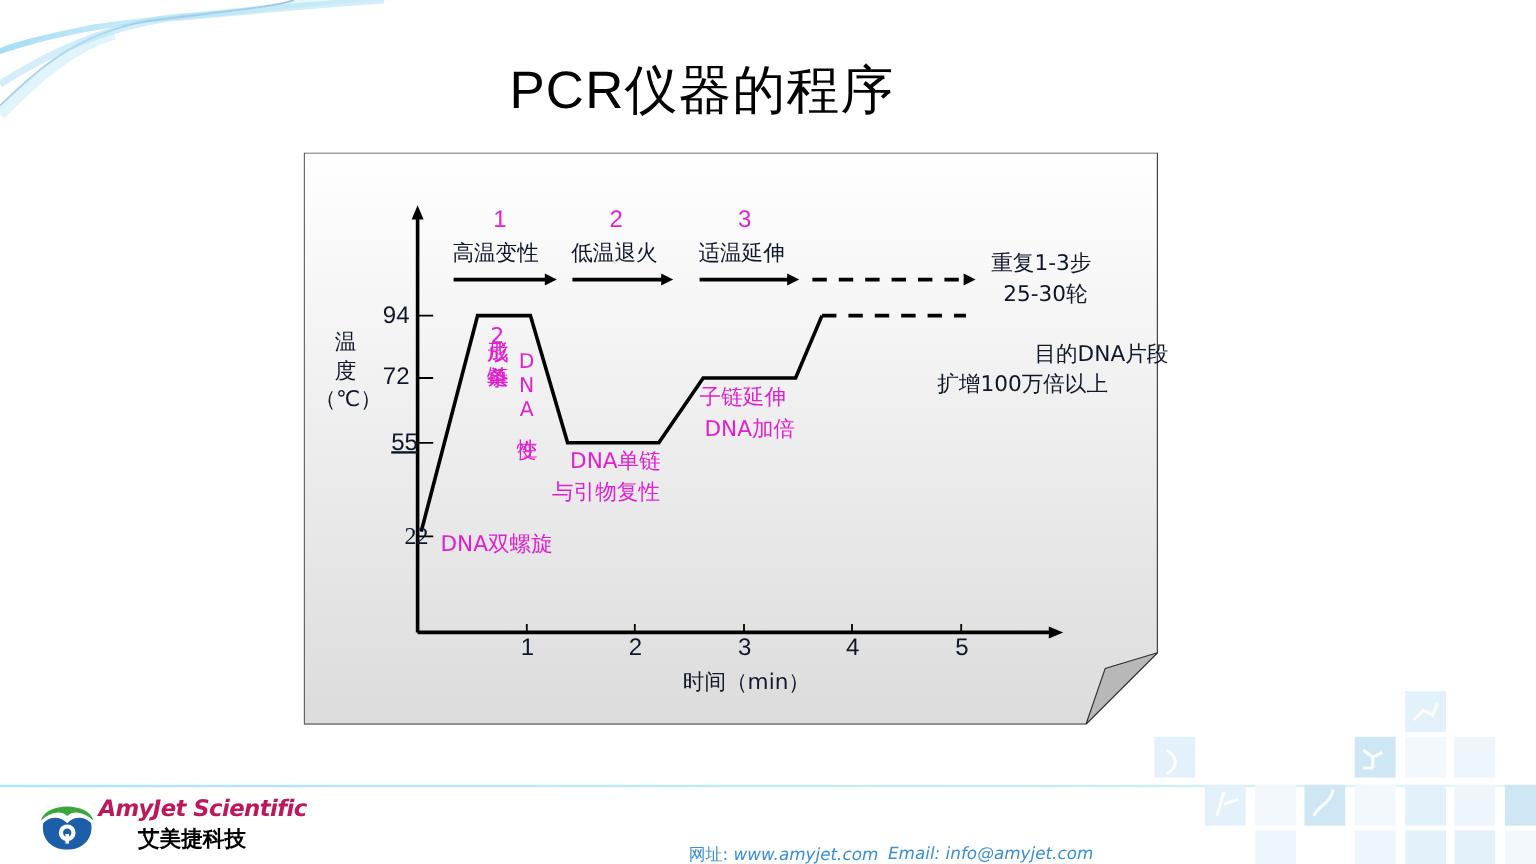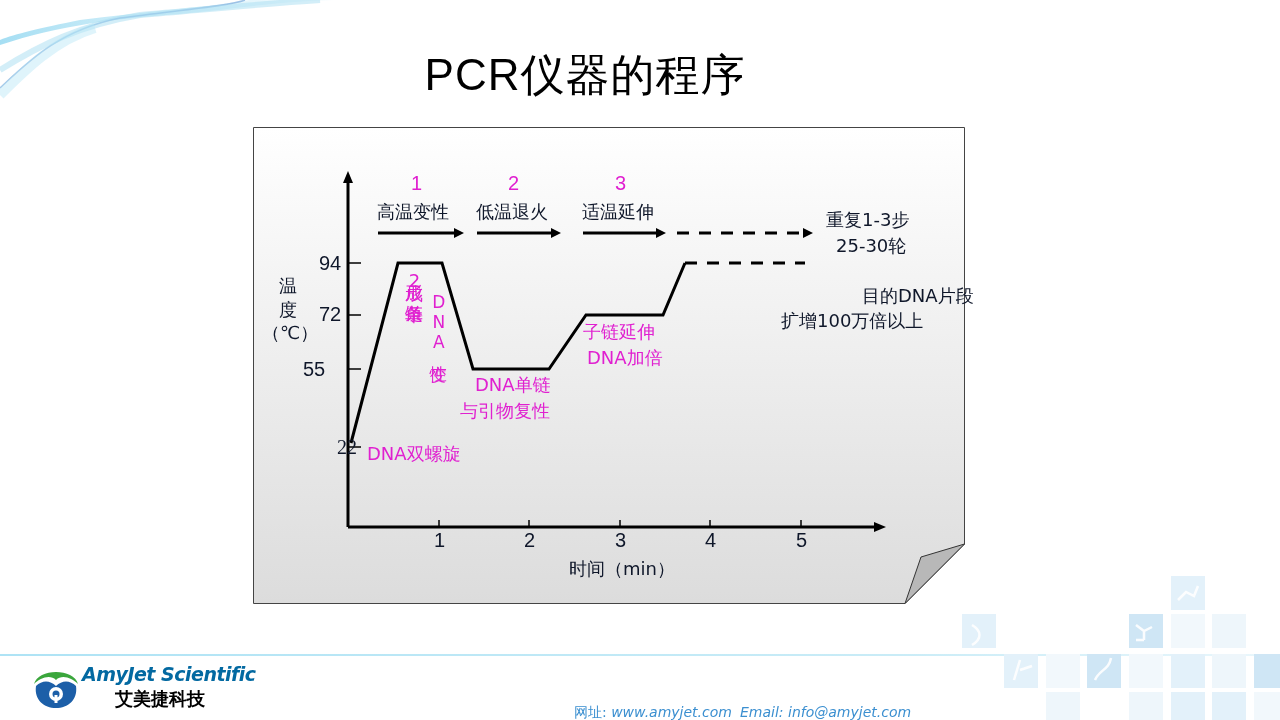--- a/index.html
+++ b/index.html
@@ -13,21 +13,21 @@
   .chart { position:absolute; left:0; top:0; }
   .lbl { position:absolute; font-size:18px; color:#0f172a; white-space:nowrap; line-height:1; }
   .mag { color:#e020d0; }
   .step-num { font-family:"Liberation Sans", sans-serif; font-size:20px; }
   .tick { font-family:"Liberation Sans", sans-serif; font-size:20px; }
   .vert { writing-mode:vertical-rl; text-orientation:upright; line-height:1.05; letter-spacing:0px; }
   .footer-line { position:absolute; left:0; top:654px; width:1280px; height:2px;
                  background:linear-gradient(90deg,#aee3f5,#c9ecf7 70%,#eaf7fc); }
   .logo { position:absolute; left:30px; top:660px; width:240px; height:52px; }
   .brand-en { position:absolute; left:52px; top:3px; font-size:19px; font-weight:bold; font-style:italic;
-              color:#0369a1; font-family:"DejaVu Sans", sans-serif; letter-spacing:-0.5px; }
+              color:#be185d; font-family:"DejaVu Sans", sans-serif; letter-spacing:-0.5px; }
   .brand-cn { position:absolute; left:85px; top:27px; font-size:18px; color:#000000; font-weight:bold; }
   .contact { position:absolute; top:704px; font-size:14px; color:#3b8fd0; font-style:italic; }
   .tiles { position:absolute; left:950px; top:570px; width:330px; height:150px; }
 </style>
 </head>
 <body>
 
 <svg class="wave" viewBox="0 0 380 100">
   <defs>
     <linearGradient id="wg" x1="0" y1="0" x2="1" y2="0">
@@ -104,21 +104,21 @@
   <div class="lbl" style="left:223px;top:76px;">低温退火</div>
   <div class="lbl" style="left:329px;top:76px;">适温延伸</div>
 
   <div class="lbl" style="left:573px;top:84px;">重复1-3步</div>
   <div class="lbl" style="left:583px;top:110px;">25-30轮</div>
   <div class="lbl" style="left:581px;top:160px;margin-left:28px;">目的DNA片段</div>
   <div class="lbl" style="left:528px;top:185px;">扩增100万倍以上</div>
 
   <div class="lbl tick" style="left:66px;top:126px;">94</div>
   <div class="lbl tick" style="left:66px;top:177px;">72</div>
-  <div class="lbl tick" style="left:50px;top:232px;">55</div>
+  <div class="lbl tick" style="left:73px;top:232px;text-decoration:underline;">55</div>
   <div class="lbl tick" style="left:84px;top:310px;font-family:Liberation Serif, serif;">22</div>
   <div class="lbl" style="left:26px;top:150px;">温</div>
   <div class="lbl" style="left:26px;top:174px;">度</div>
   <div class="lbl" style="left:9px;top:197px;">（℃）</div>
 
   <div class="lbl tick" style="left:181px;top:403px;">1</div>
   <div class="lbl tick" style="left:271px;top:403px;">2</div>
   <div class="lbl tick" style="left:362px;top:403px;">3</div>
   <div class="lbl tick" style="left:452px;top:403px;">4</div>
   <div class="lbl tick" style="left:543px;top:403px;">5</div>

